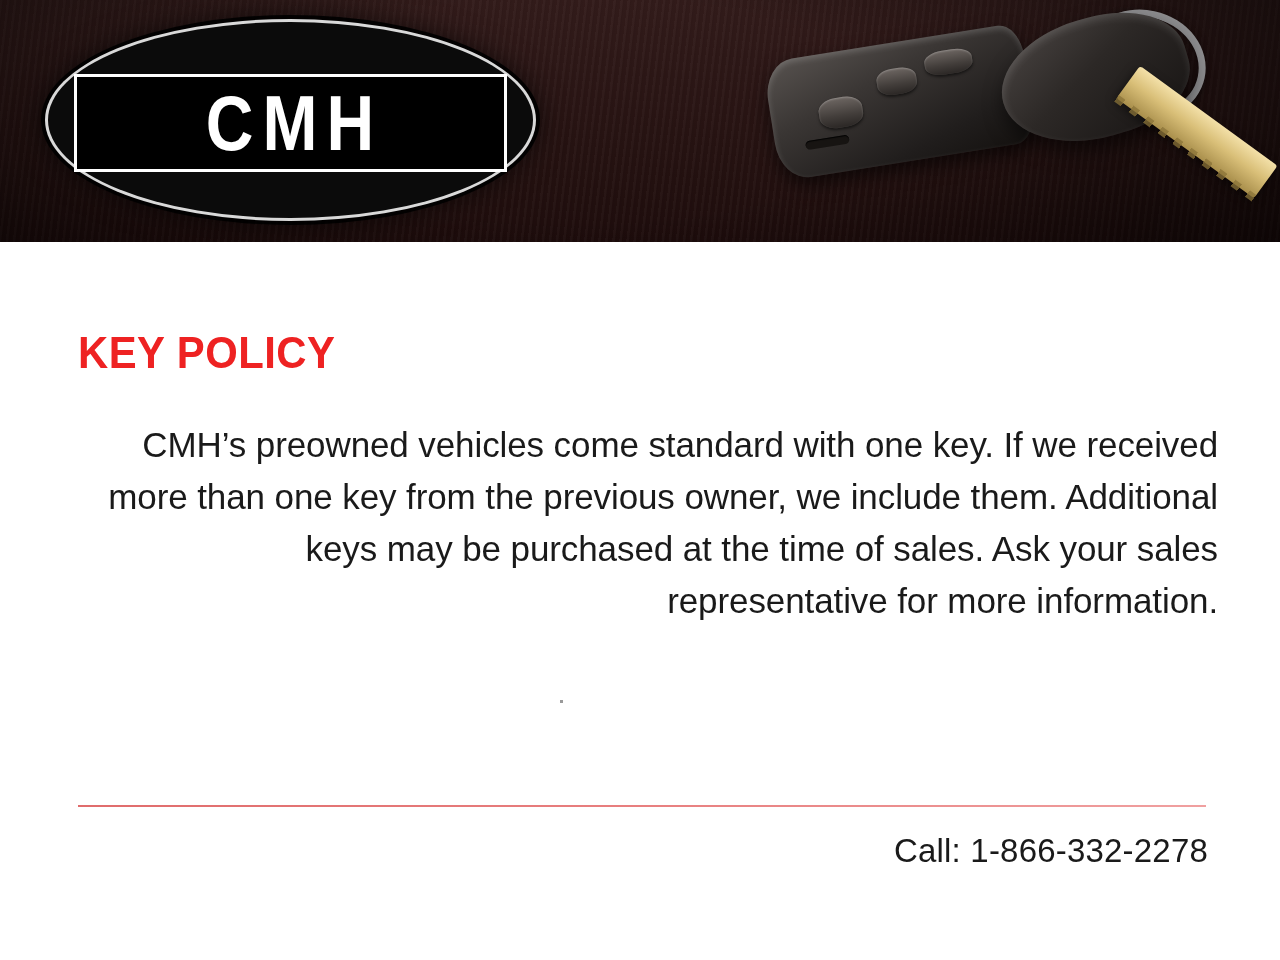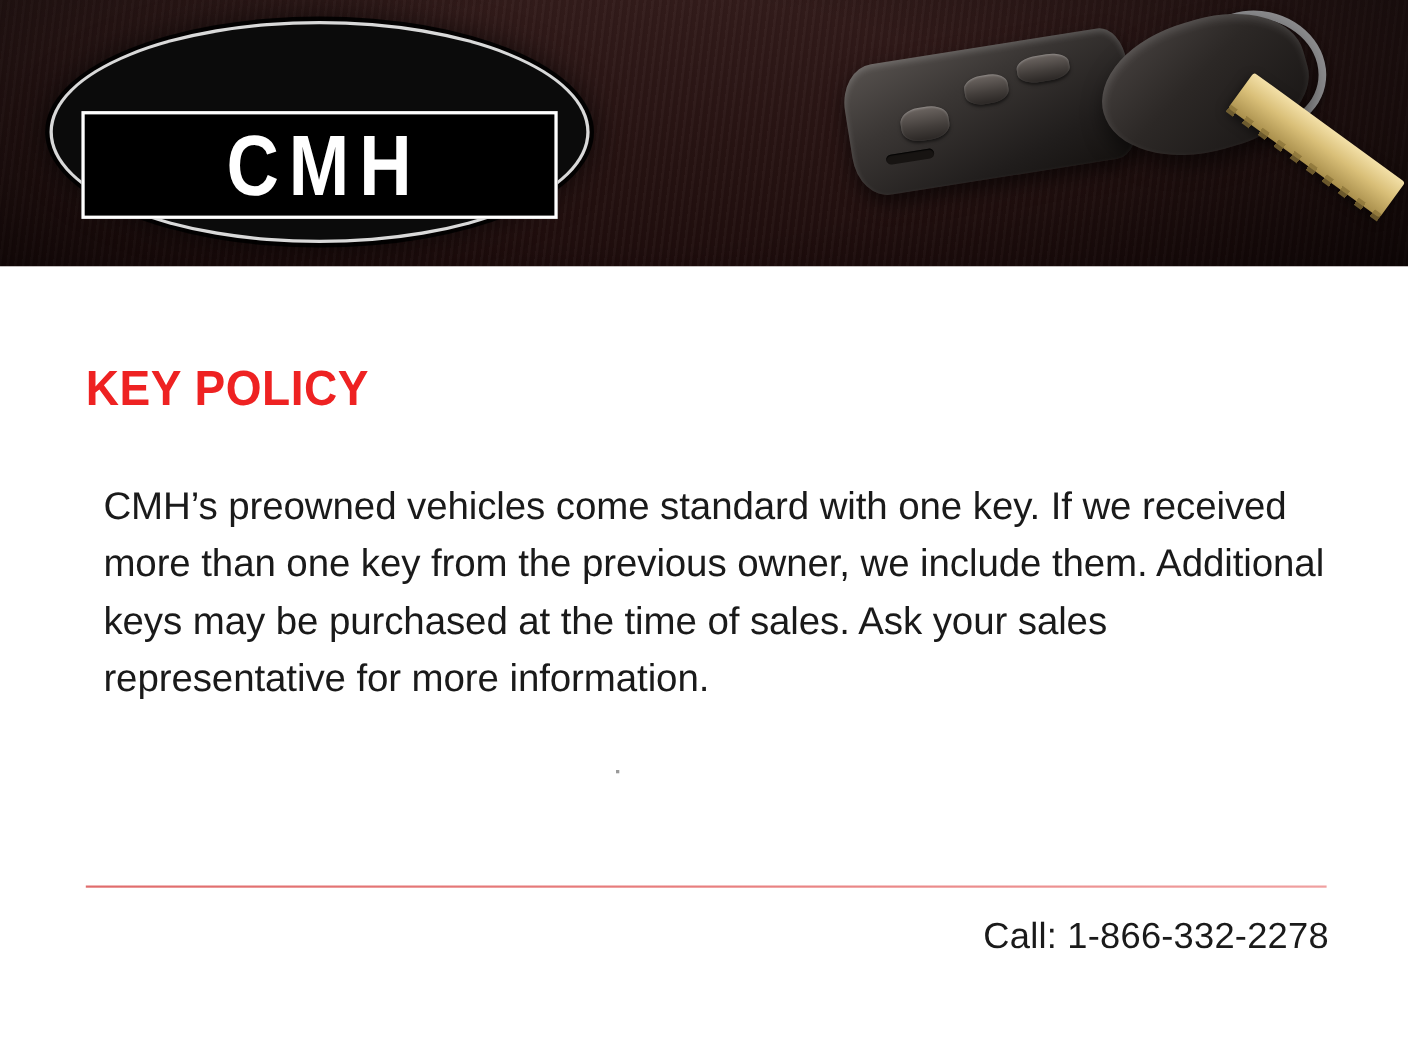--- a/index.html
+++ b/index.html
@@ -73,21 +73,20 @@
     position: absolute;
     left: 26px;
     top: 52px;
     right: 26px;
     height: 92px;
     border: 3px solid #ffffff;
     background: #000;
     display: flex;
     align-items: center;
     justify-content: center;
-    margin-top: 27px;
   }
   .logo-text {
     color: #ffffff;
     font-family: "Liberation Sans", sans-serif;
     font-weight: bold;
     font-size: 66px;
     letter-spacing: 9px;
     line-height: 1;
     transform: scaleY(1.18);
     padding-left: 8px;
@@ -184,28 +183,29 @@
     color: #ee2222;
     font-family: "Liberation Sans", sans-serif;
     font-weight: bold;
     font-size: 45px;
     letter-spacing: 0.5px;
     transform: scaleX(0.93);
     transform-origin: left center;
     line-height: 1;
   }
   .body-copy {
-    margin: 16px;
+    margin: 0;
     padding-top: 44px;
     width: 1140px;
     color: #1a1a1a;
     font-family: "Liberation Sans", sans-serif;
     font-size: 35px;
     line-height: 52px;
     letter-spacing: -0.1px;
+    text-align: right;
   }
   .dot-mark {
     position: absolute;
     left: 560px;
     top: 700px;
     width: 3px;
     height: 3px;
     background: #9a9a9a;
   }
   .divider {

